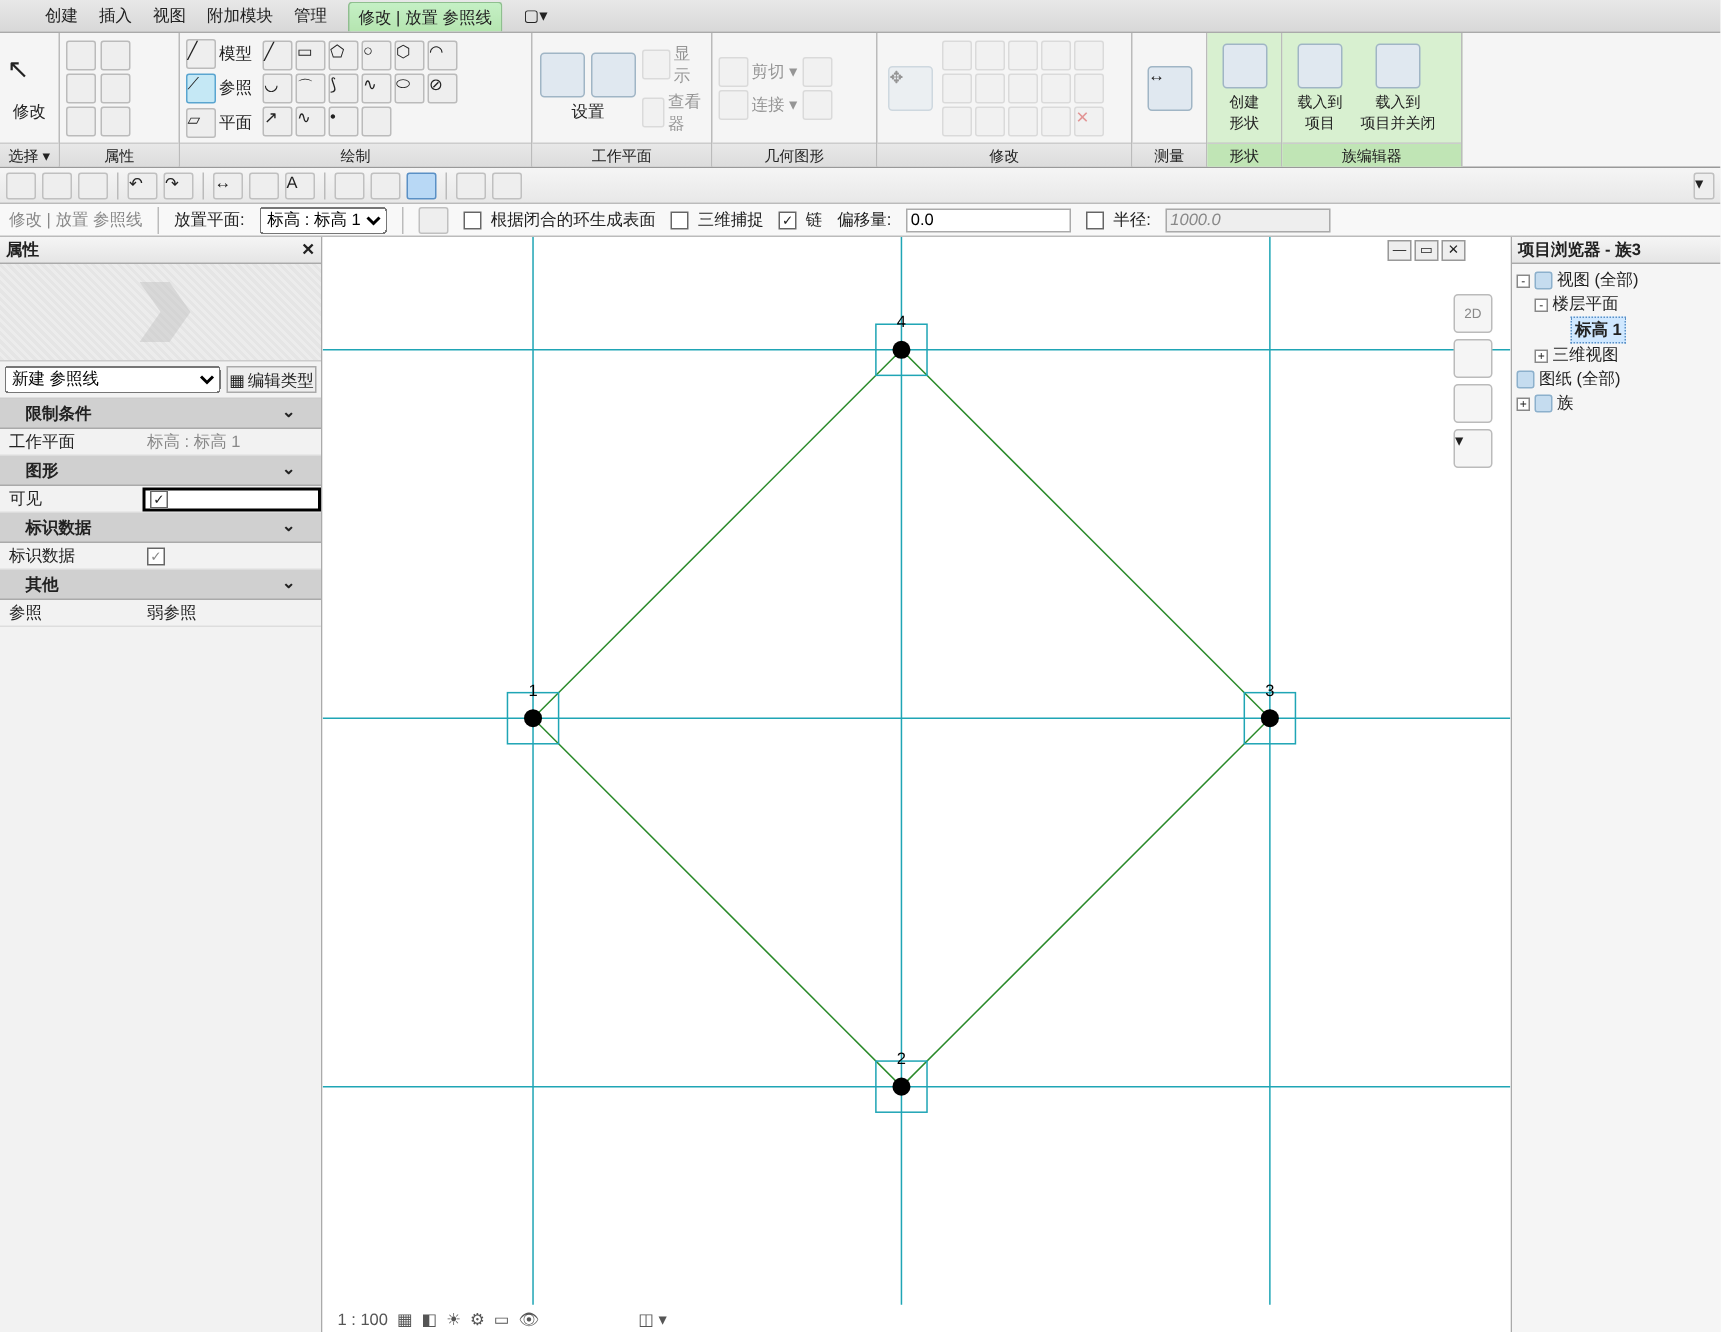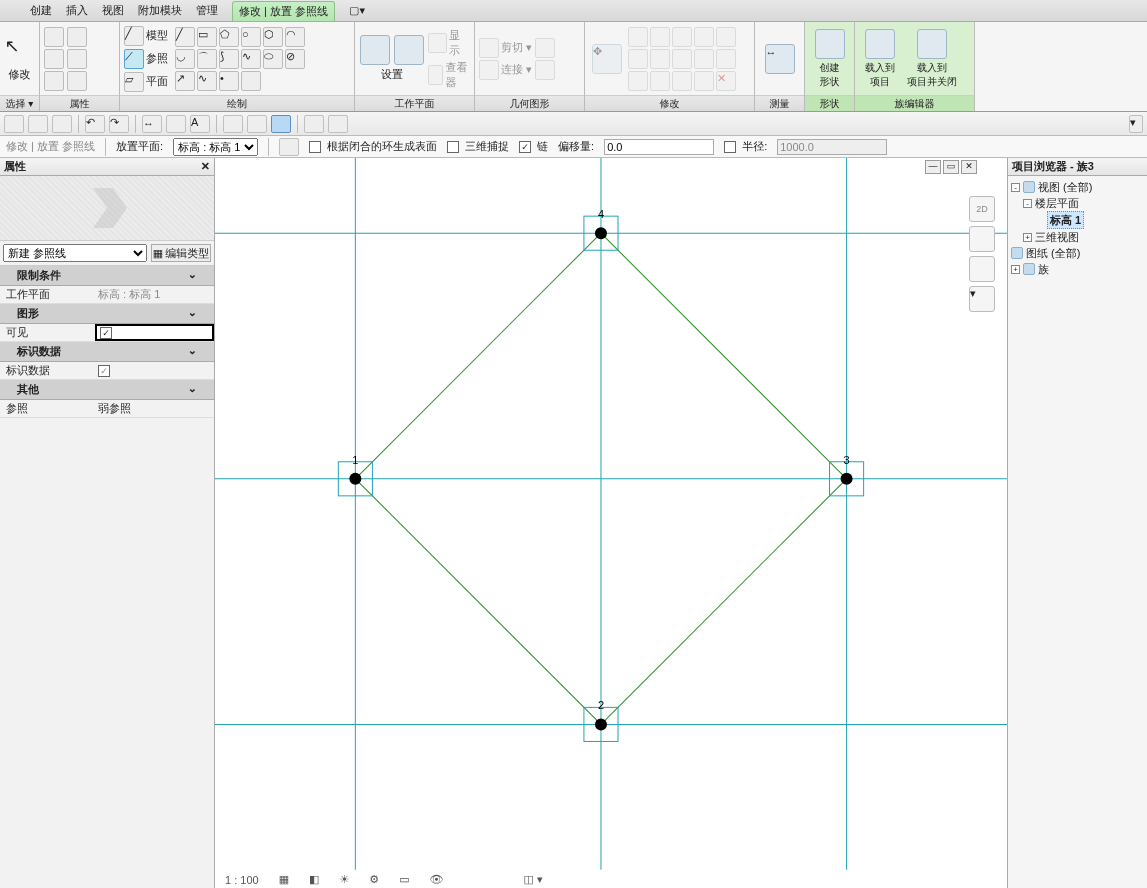--- a/index.html
+++ b/index.html
@@ -50,21 +50,21 @@
 .prop-row .k { width: 95px; padding-left: 6px; }
 .prop-row .v { flex:1; padding-left: 3px; }
 .prop-row.sel .v { background: #fff; border: 2px solid #000; }
 .props-panel .footer { margin-top: auto; height: 20px; border-top:1px solid #aaa; display:flex; }
 .props-panel .footer .help { flex:1; padding: 2px 4px; color: #0050b0; text-decoration: underline;}
 .props-panel .footer .apply { width: 70px; text-align:center; border-left:1px solid #aaa; padding-top:2px;}
 
 
 .canvas-holder { flex:1; position:relative; background:#fff; overflow:hidden;}
 .canvas { position:absolute; inset:0;}
-.scale-bar { position:absolute; bottom:2px; left:10px; font-size:10px; display:flex; gap:20px; align-items:center; color:#555;}
+.scale-bar { position:absolute; bottom:2px; left:10px; font-size:10px; display:flex; gap:6px; align-items:center; color:#555;}
 .view-controls { position:absolute; top:10px; right:10px; width:28px; display:flex; flex-direction:column; gap:4px;margin-top:28px;}
 .vc-btn { width:26px; height:26px; background:#f5f5f5; border:1px solid #bbb; border-radius:3px;}
 .win-btns { position:absolute; top:2px; right:30px; display:flex; gap:2px;}
 .win-btns div { width:16px;height:14px;background:#eee;border:1px solid #999;font-size:9px;text-align:center;}
 
 
 .browser { width: 140px; background: #f5f5f5; border-left: 1px solid #aaa; display:flex; flex-direction:column;}
 .browser .titlebar { height: 18px; background: linear-gradient(#f5f5f5,#e5e5e5); border-bottom: 1px solid #aaa; padding: 1px 4px; font-weight: bold;}
 .tree { padding: 3px; font-size: 11px; line-height: 16px;}
 .tree-item { display:flex; align-items:center; gap:3px; white-space:nowrap;}
@@ -299,21 +299,21 @@
   <label>
       <span class="chk">✓</span>
       <span>链</span>
     </label>
   <span>偏移量:</span>
   <input type="text" value="0.0" style="">
   <label>
       <span class="chk"></span>
       <span>半径:</span>
     </label>
-  <input type="text" disabled="" style="background: rgb(238, 238, 238); color: rgb(136, 136, 136);" value="1000.0">
+  <input type="text" disabled="" style="background: rgb(238, 238, 238); color: rgb(136, 136, 136); font-style: italic;" value="1000.0">
 </div>
 
 <div class="main">
 
   <div class="props-panel">
     <div class="titlebar">
         <span>属性</span>
         <span>✕</span>
       </div>
     <div class="typeimg">

